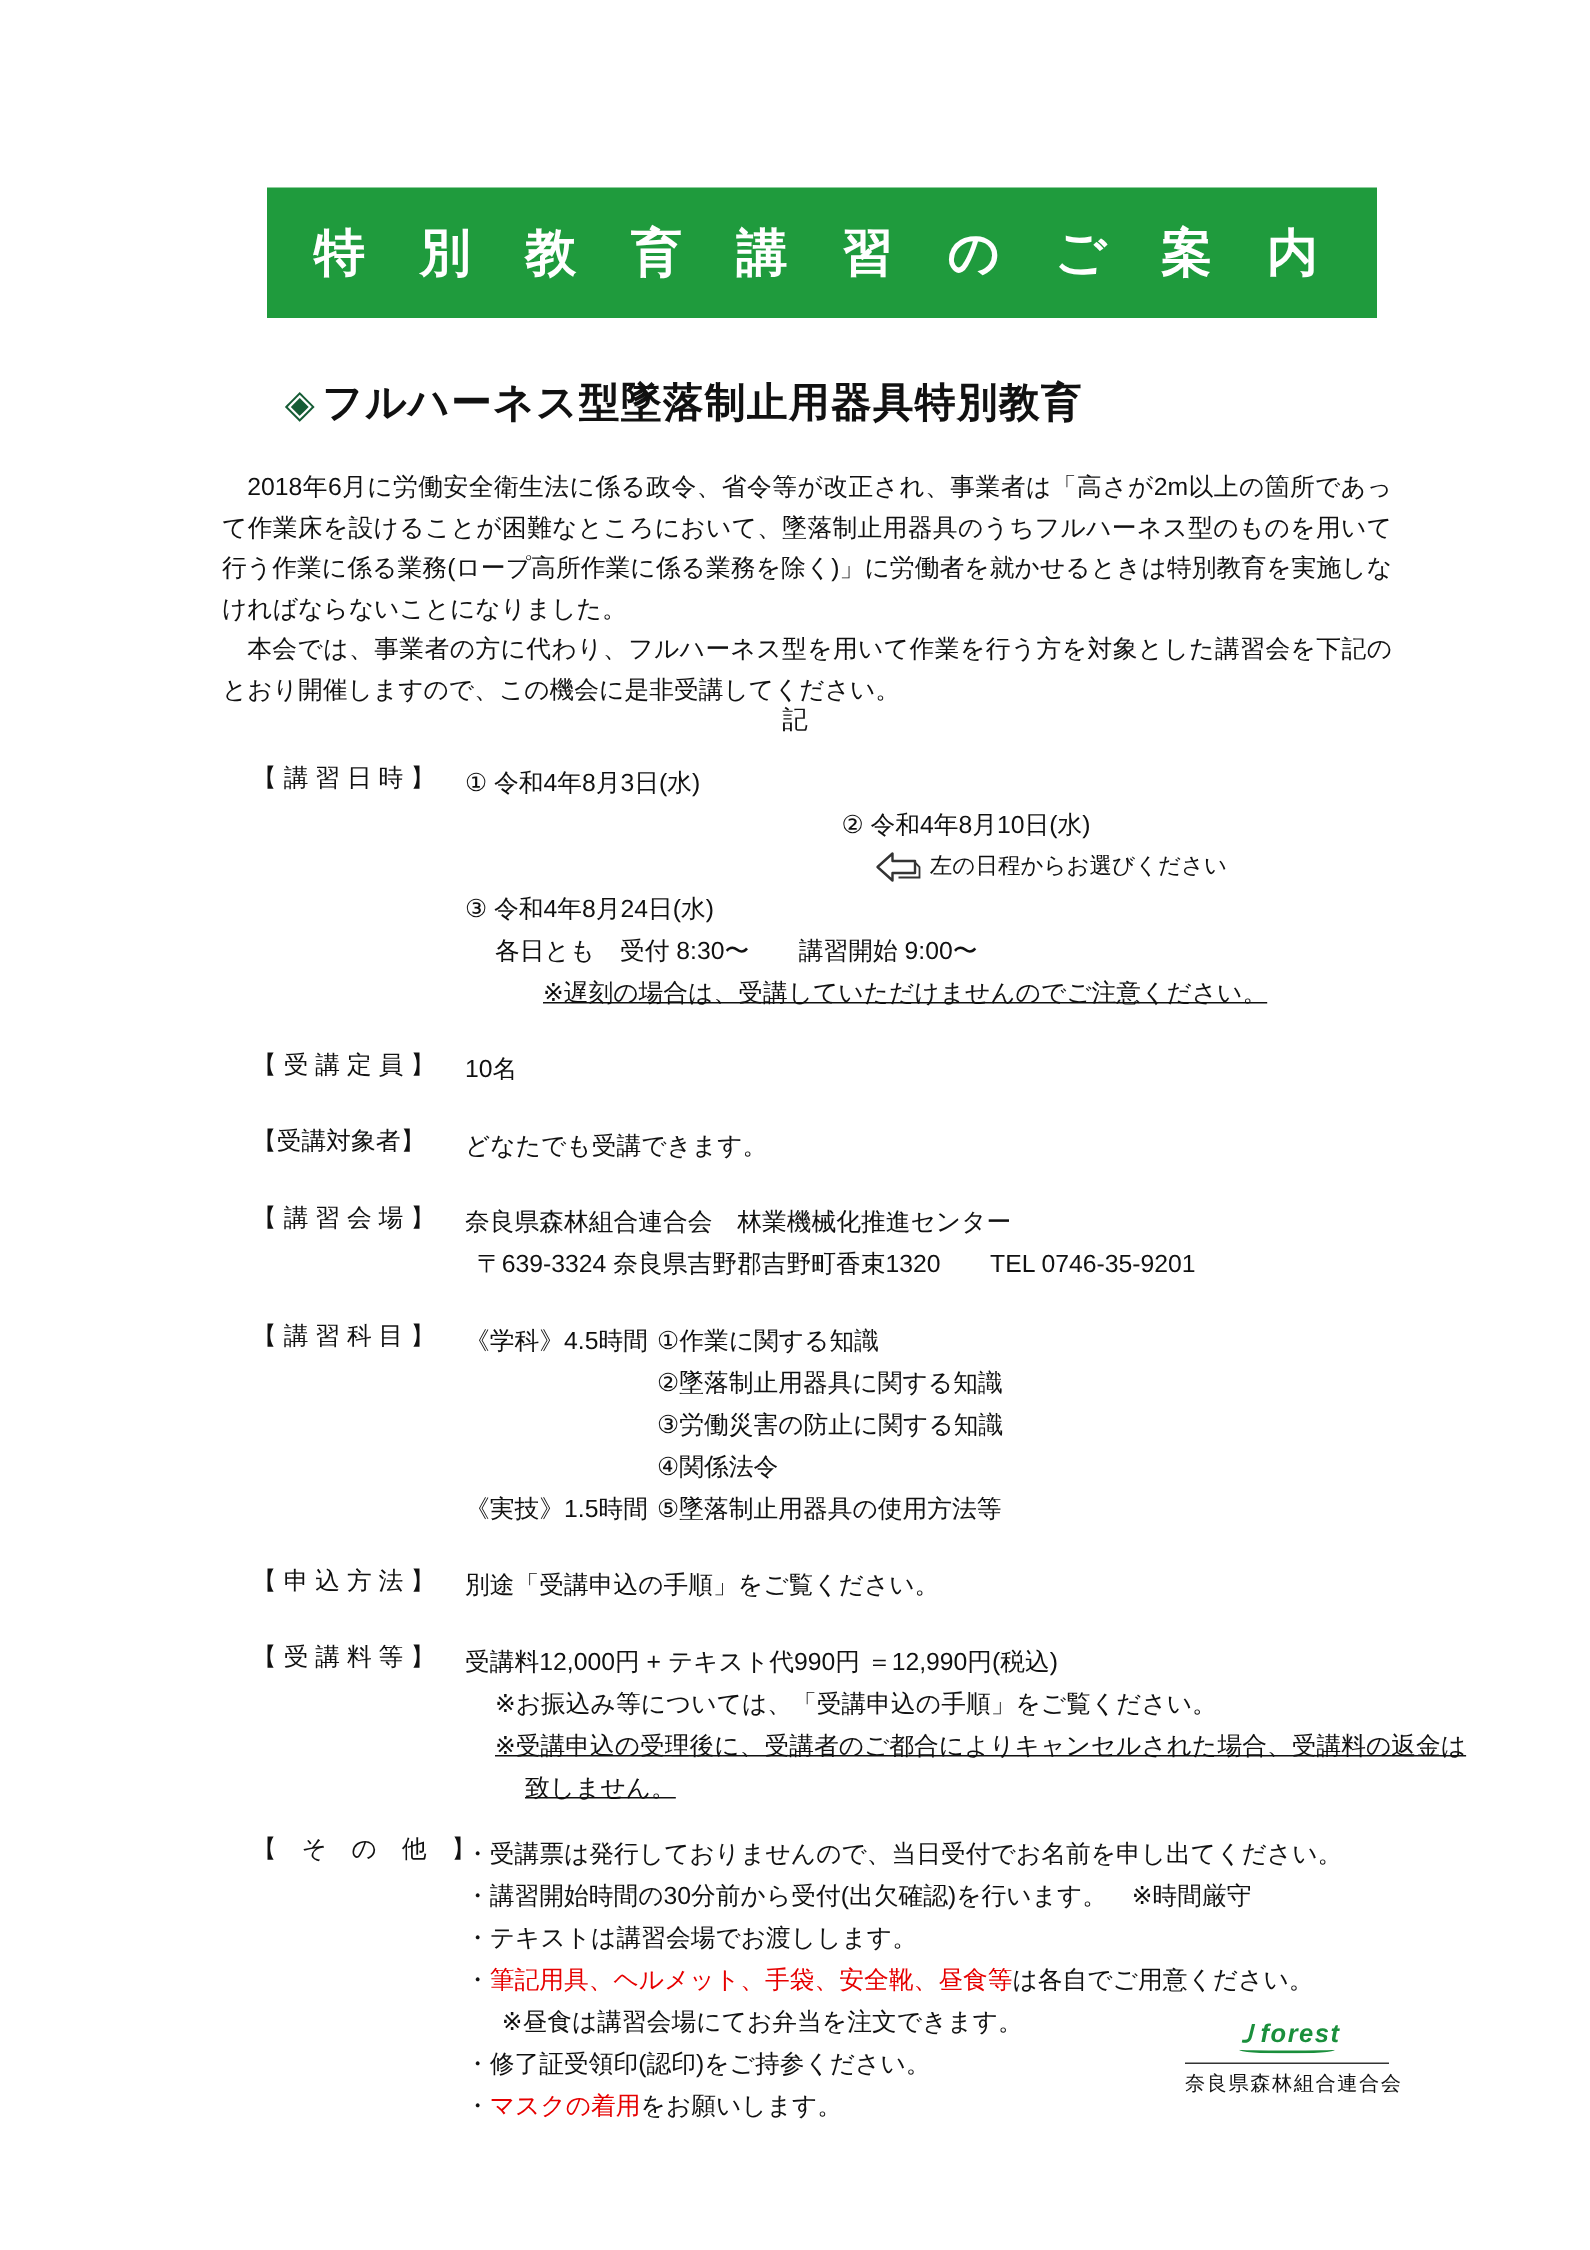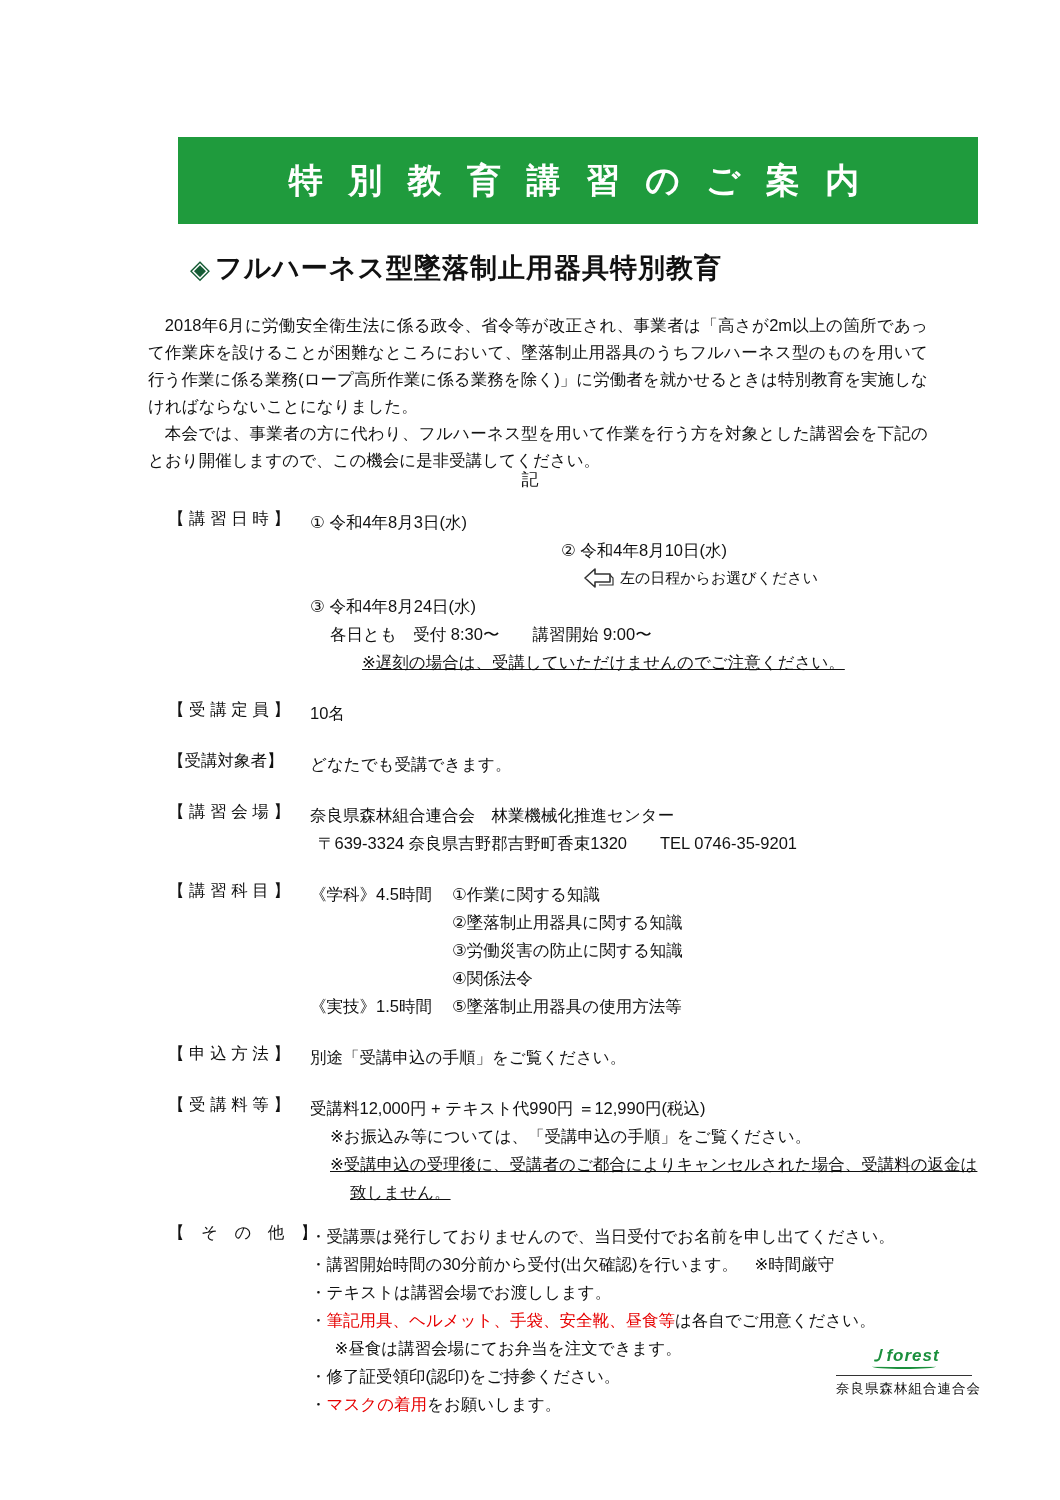--- a/index.html
+++ b/index.html
@@ -5,22 +5,22 @@
   :root{
     --banner-green:#1f9b3d;
     --alert-red:#e60000;
     --logo-green:#1a8f3c;
   }
   *{box-sizing:border-box;}
   body{margin:0;background:#e8e8e8;font-family:"Liberation Sans","DejaVu Sans",sans-serif;color:#111;}
   .page{position:relative;width:1060px;height:1500px;margin:0 auto;background:#ffffff;overflow:hidden;}
 
   
-  .banner{position:absolute;left:178px;top:137px;width:800px;height:87px;
-    background:var(--banner-green);display:flex;align-items:center;justify-content:center;}
+  .banner{position:absolute;left:178px;top:125px;width:740px;height:87px;
+    background:var(--banner-green);display:flex;align-items:center;justify-content:center;font-family:Liberation Mono, monospace;}
   .banner-title{color:#fff;font-size:34px;font-weight:bold;letter-spacing:8px;white-space:nowrap;}
 
   
   .subtitle{position:absolute;left:0;top:250px;width:912px;text-align:center;
     font-size:27px;font-weight:bold;letter-spacing:1px;}
   .diamond-icon{display:inline-block;color:#155c35;margin-right:4px;font-size:26px;vertical-align:-1px;}
 
   
   .intro{position:absolute;left:148px;top:312px;width:780px;font-size:16.5px;line-height:27px;
     text-align:justify;word-break:break-all;}
@@ -41,26 +41,26 @@
   .arrow-text{font-size:15px;margin-left:4px;white-space:nowrap;}
   .indent-20{padding-left:20px;}
   .indent-40{padding-left:40px;}
   .indent-52{padding-left:52px;}
   .indent-8{padding-left:8px;}
   .underline{text-decoration:underline;}
   .red{color:var(--alert-red);}
 
   .subj-row{display:flex;}
   .subj-prefix{width:128px;flex-shrink:0;line-height:28px;white-space:nowrap;}
-  .subj-items{flex:1;margin-left:14px;}
+  .subj-items{flex:1;}
 
   .fee-block .line{white-space:nowrap;}
 
   
-  .footer{position:absolute;left:836px;top:1346px;width:136px;text-align:center;}
+  .footer{position:absolute;left:790px;top:1346px;width:136px;text-align:center;}
   .logo{display:block;color:var(--logo-green);font-weight:bold;font-style:italic;
     font-size:17px;letter-spacing:1px;line-height:20px;}
   .logo-swoosh{display:block;height:3px;width:64px;margin:0 auto;
     border-bottom:2px solid var(--logo-green);border-radius:0 0 60% 60%/0 0 100% 100%;}
   .footer-rule{border:none;border-top:1.5px solid #333;margin:6px 0 4px;}
   .org{font-size:13.5px;letter-spacing:1px;white-space:nowrap;}
 </style>
 </head>
 <body>
 

